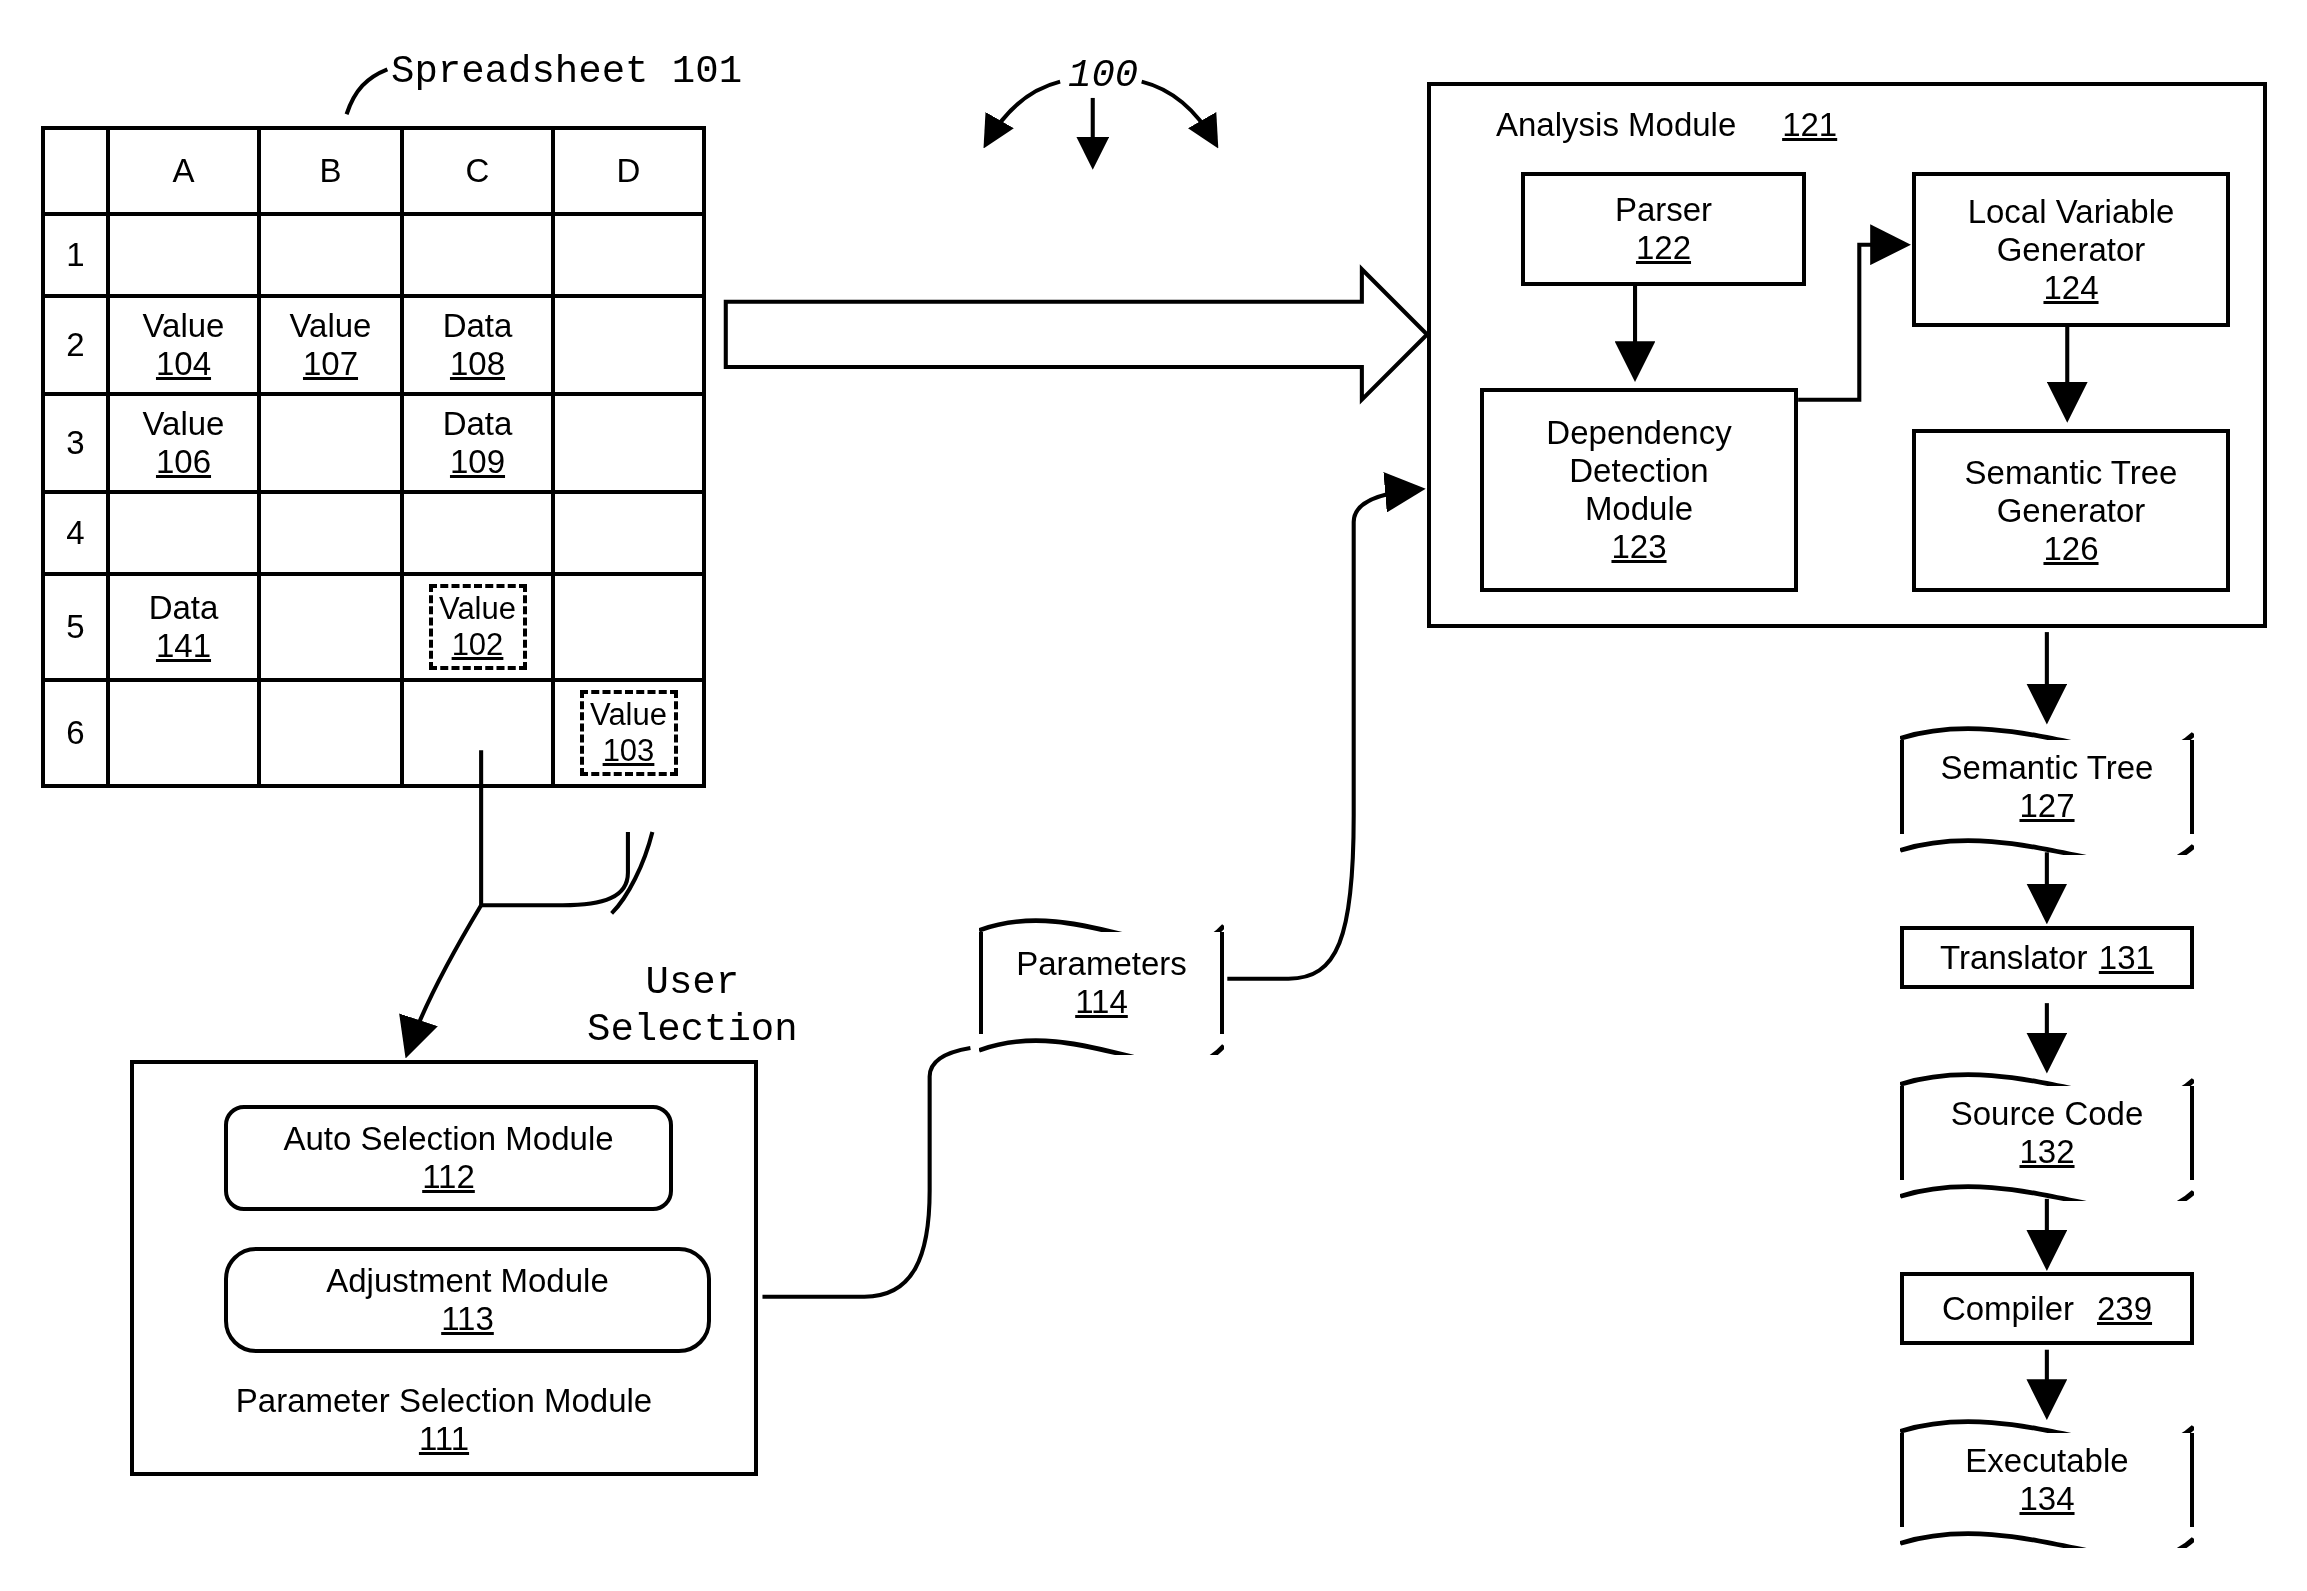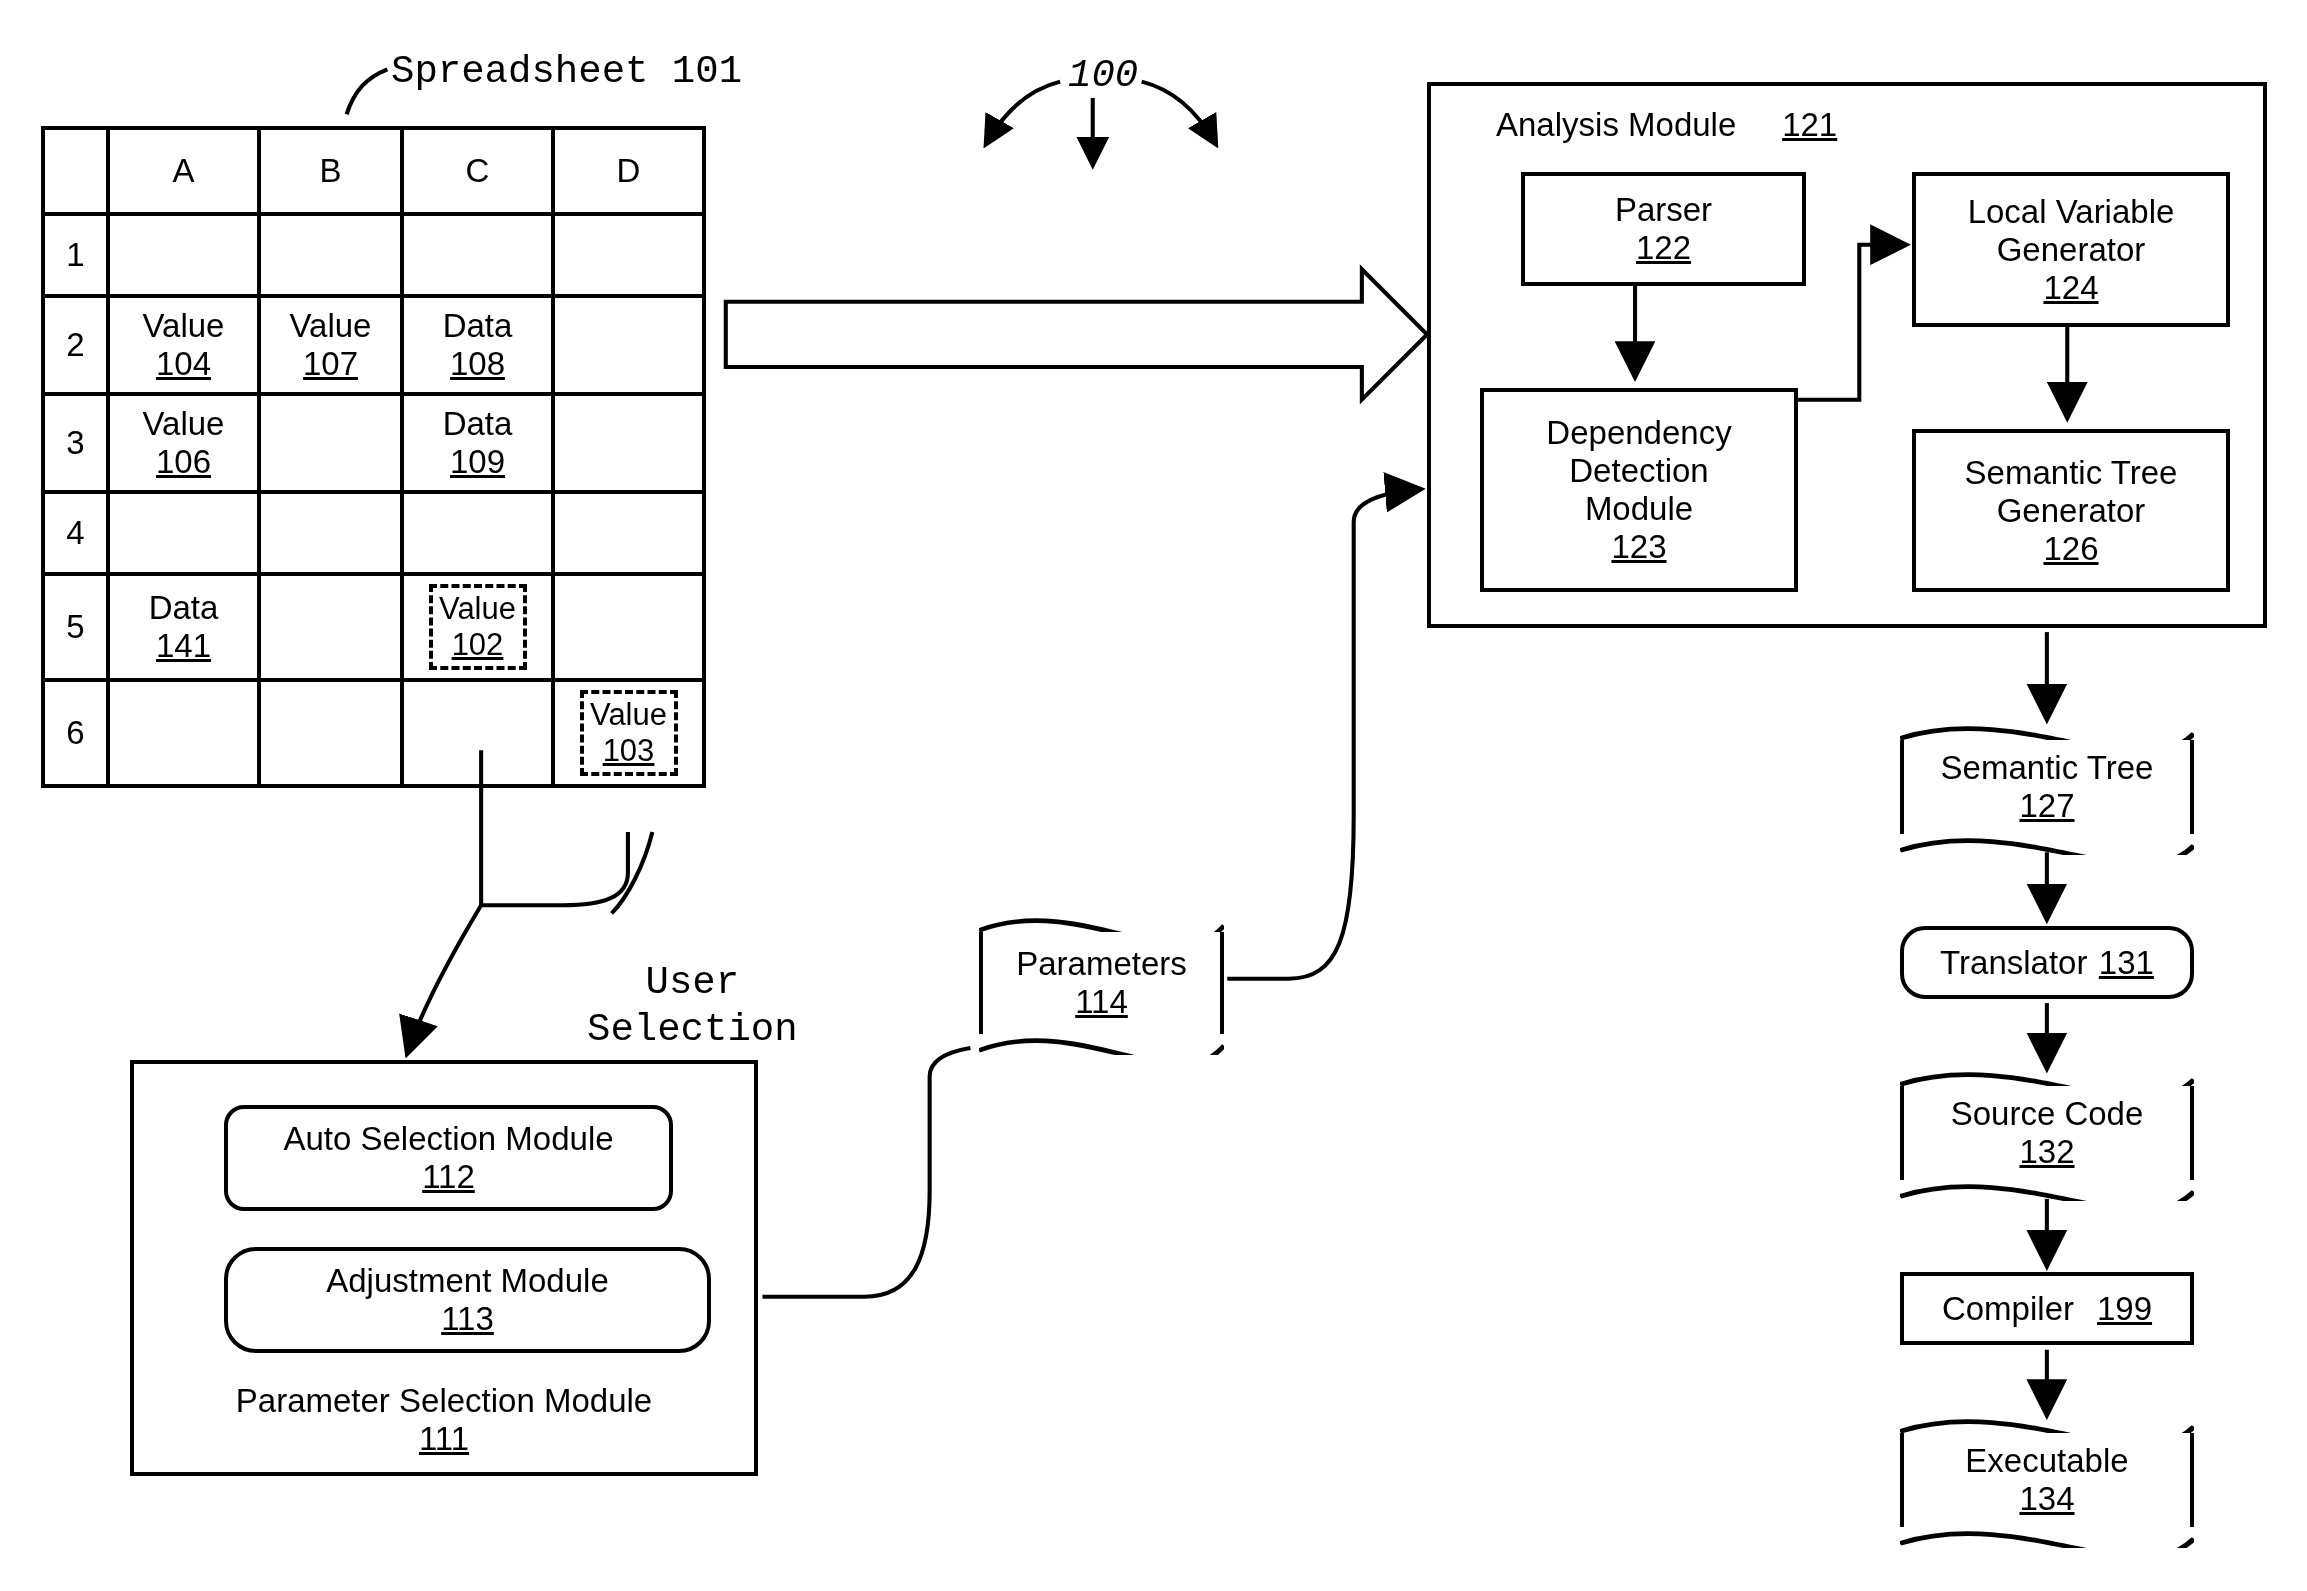--- a/index.html
+++ b/index.html
@@ -361,41 +361,41 @@
       </svg>
     <div class="doc-body">
       <span>Semantic Tree</span>
       <span class="ref">127</span>
     </div>
     <svg class="bottom" viewBox="0 0 100 10" preserveAspectRatio="none">
         <path d="M0 8 C 25 -2, 50 8, 75 14 C 88 16, 95 12, 100 6" stroke="#000" stroke-width="2" fill="#fff"></path>
       </svg>
   </div>
 
-  <div class="box" style="left:1900px; top:926px; width:294px; height:73px; flex-direction:row; gap:11.4px;border-radius:25px;">
+  <div class="box" style="left:1900px; top:926px; width:294px; height:63px; flex-direction:row; gap:11.4px;">
     <span>Translator</span>
     <span class="ref">131</span>
   </div>
 
   <div class="doc" style="left:1900px; top:1076px; width:294px; height:114px;text-decoration:underline;">
     <svg class="top" viewBox="0 0 100 10" preserveAspectRatio="none">
         <path d="M0 8 C 25 -2, 50 8, 75 14 C 88 16, 95 12, 100 6" stroke="#000" stroke-width="2" fill="#fff"></path>
       </svg>
     <div class="doc-body">
       <span>Source Code</span>
       <span class="ref">132</span>
     </div>
     <svg class="bottom" viewBox="0 0 100 10" preserveAspectRatio="none">
         <path d="M0 8 C 25 -2, 50 8, 75 14 C 88 16, 95 12, 100 6" stroke="#000" stroke-width="2" fill="#fff"></path>
       </svg>
   </div>
 
   <div class="box" style="left:1900px; top:1272px; width:294px; height:73px; flex-direction:row; gap:23px;">
     <span>Compiler</span>
-    <span class="ref">199</span>
+    <span class="ref">239</span>
   </div>
 
   <div class="doc" style="left:1900px; top:1423px; width:294px; height:114px;">
     <svg class="top" viewBox="0 0 100 10" preserveAspectRatio="none">
         <path d="M0 8 C 25 -2, 50 8, 75 14 C 88 16, 95 12, 100 6" stroke="#000" stroke-width="2" fill="#fff"></path>
       </svg>
     <div class="doc-body">
       <span>Executable</span>
       <span class="ref">134</span>
     </div>

